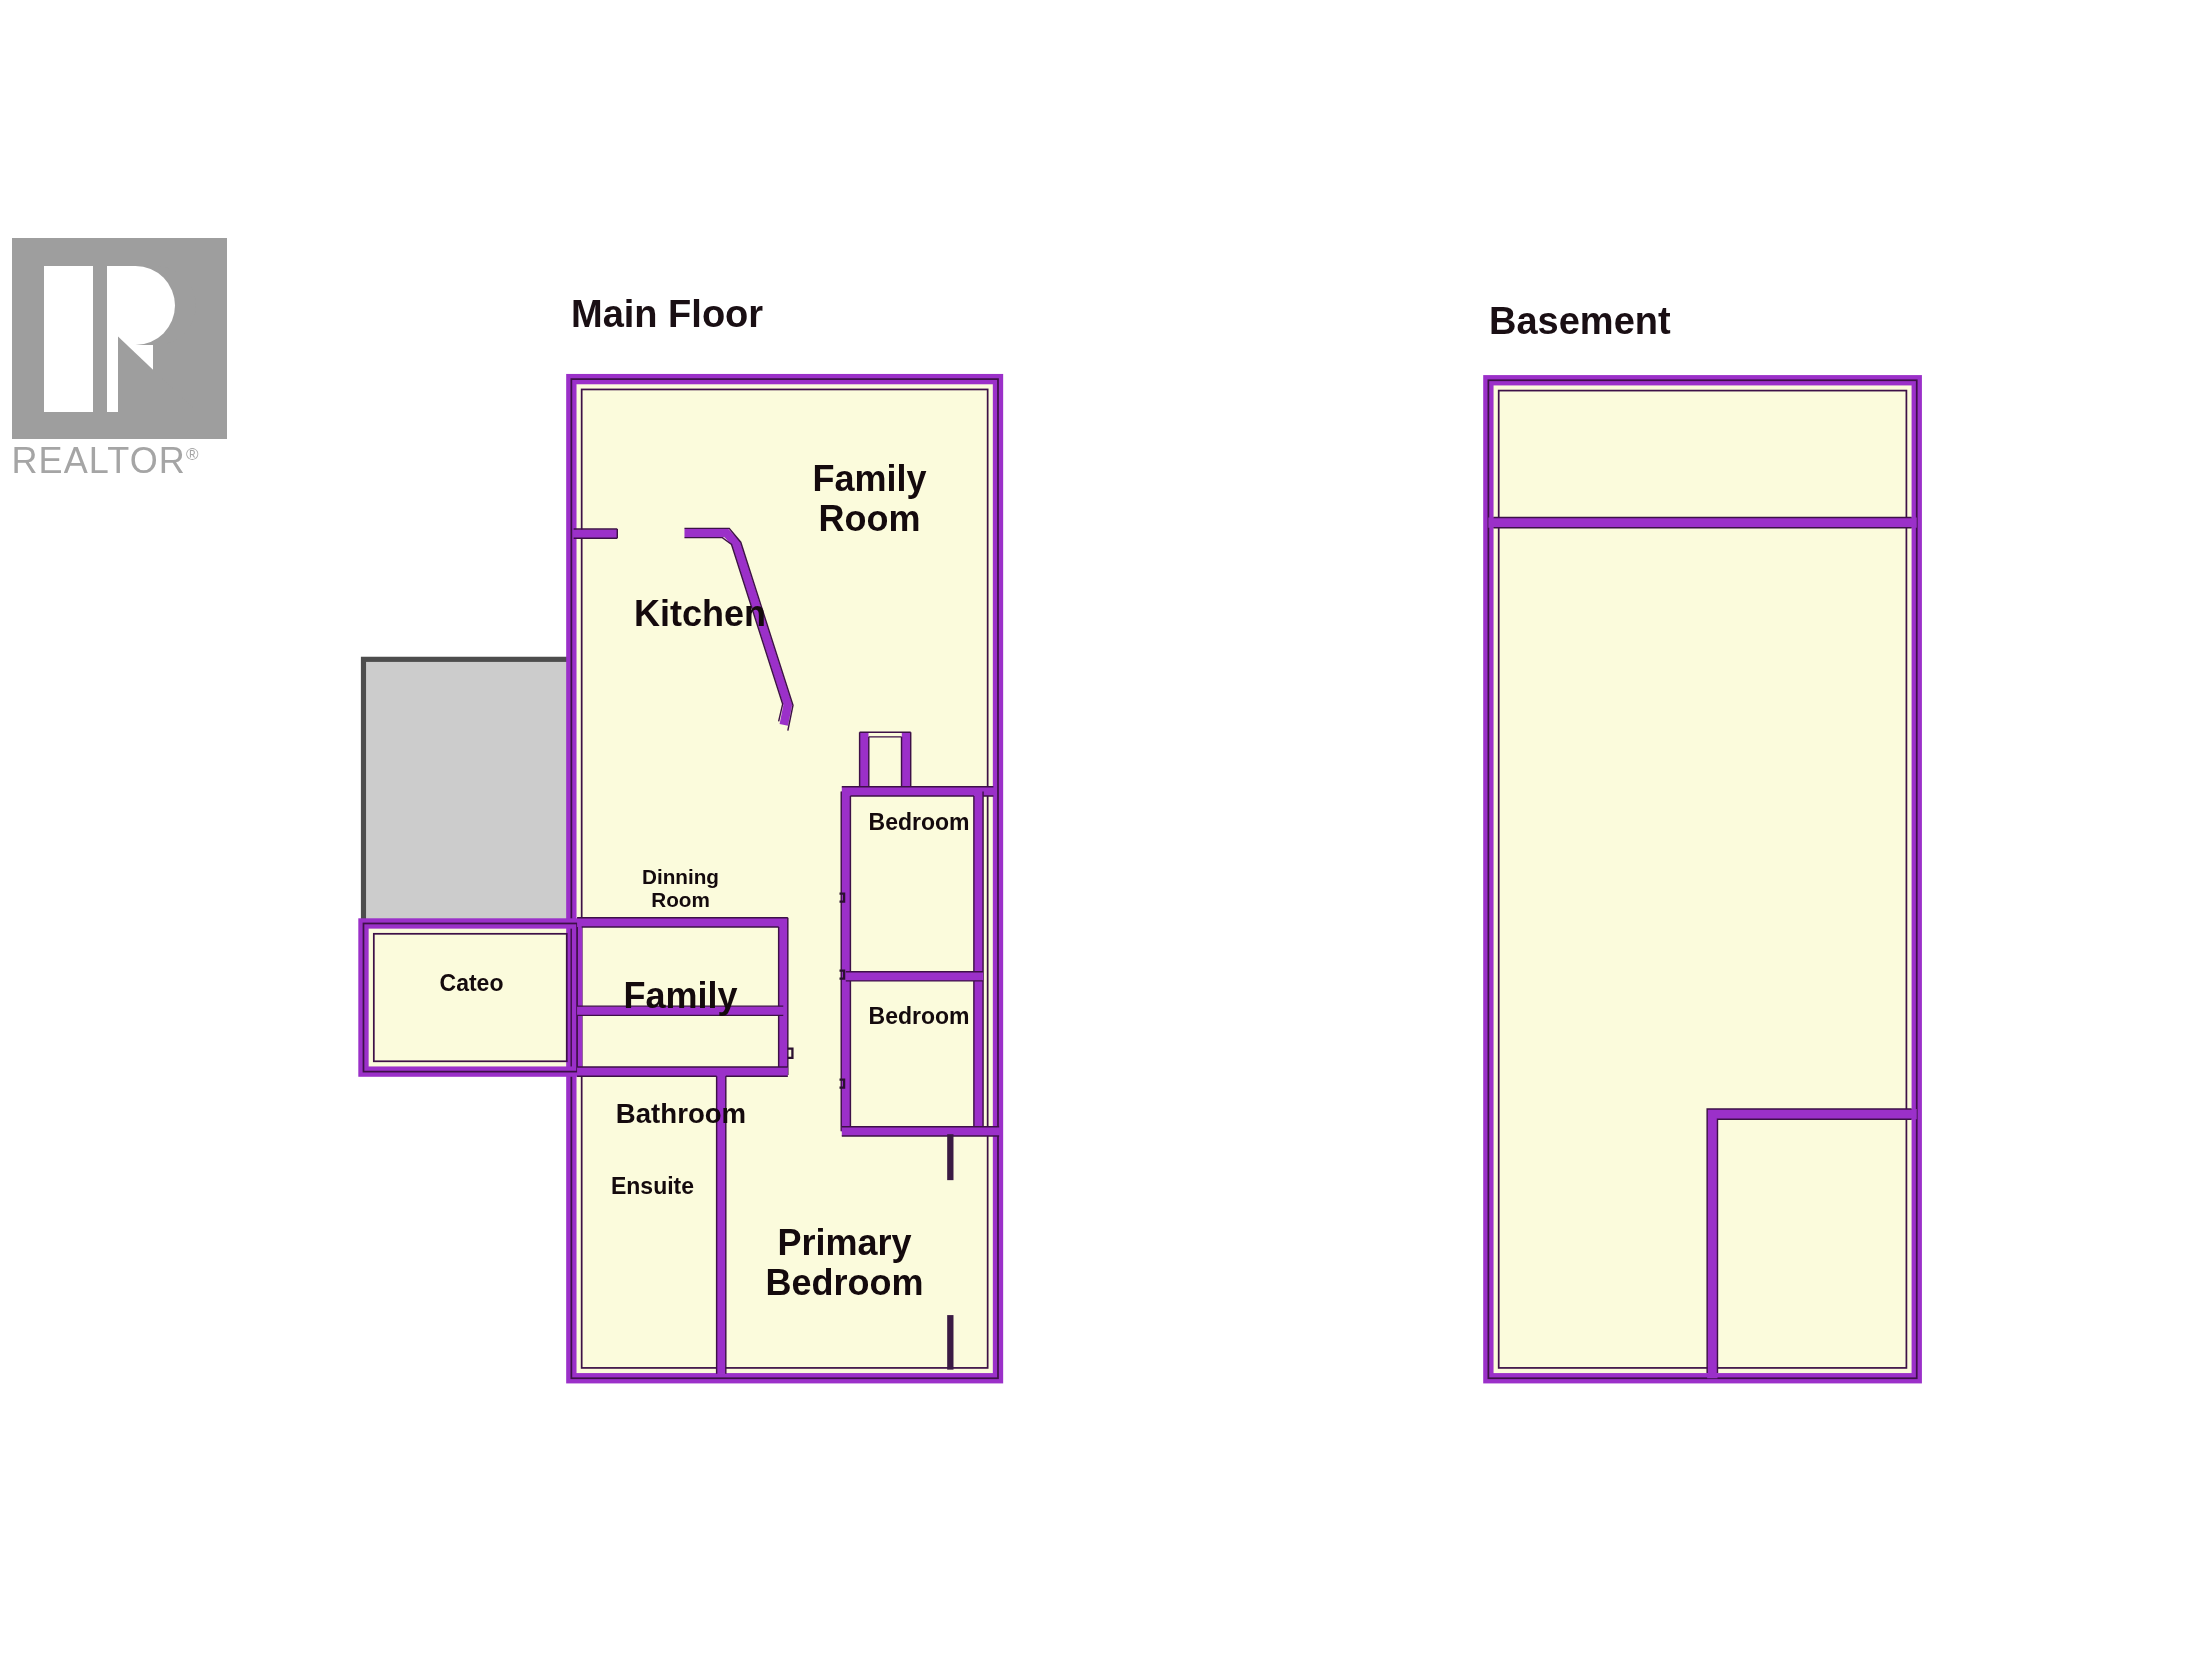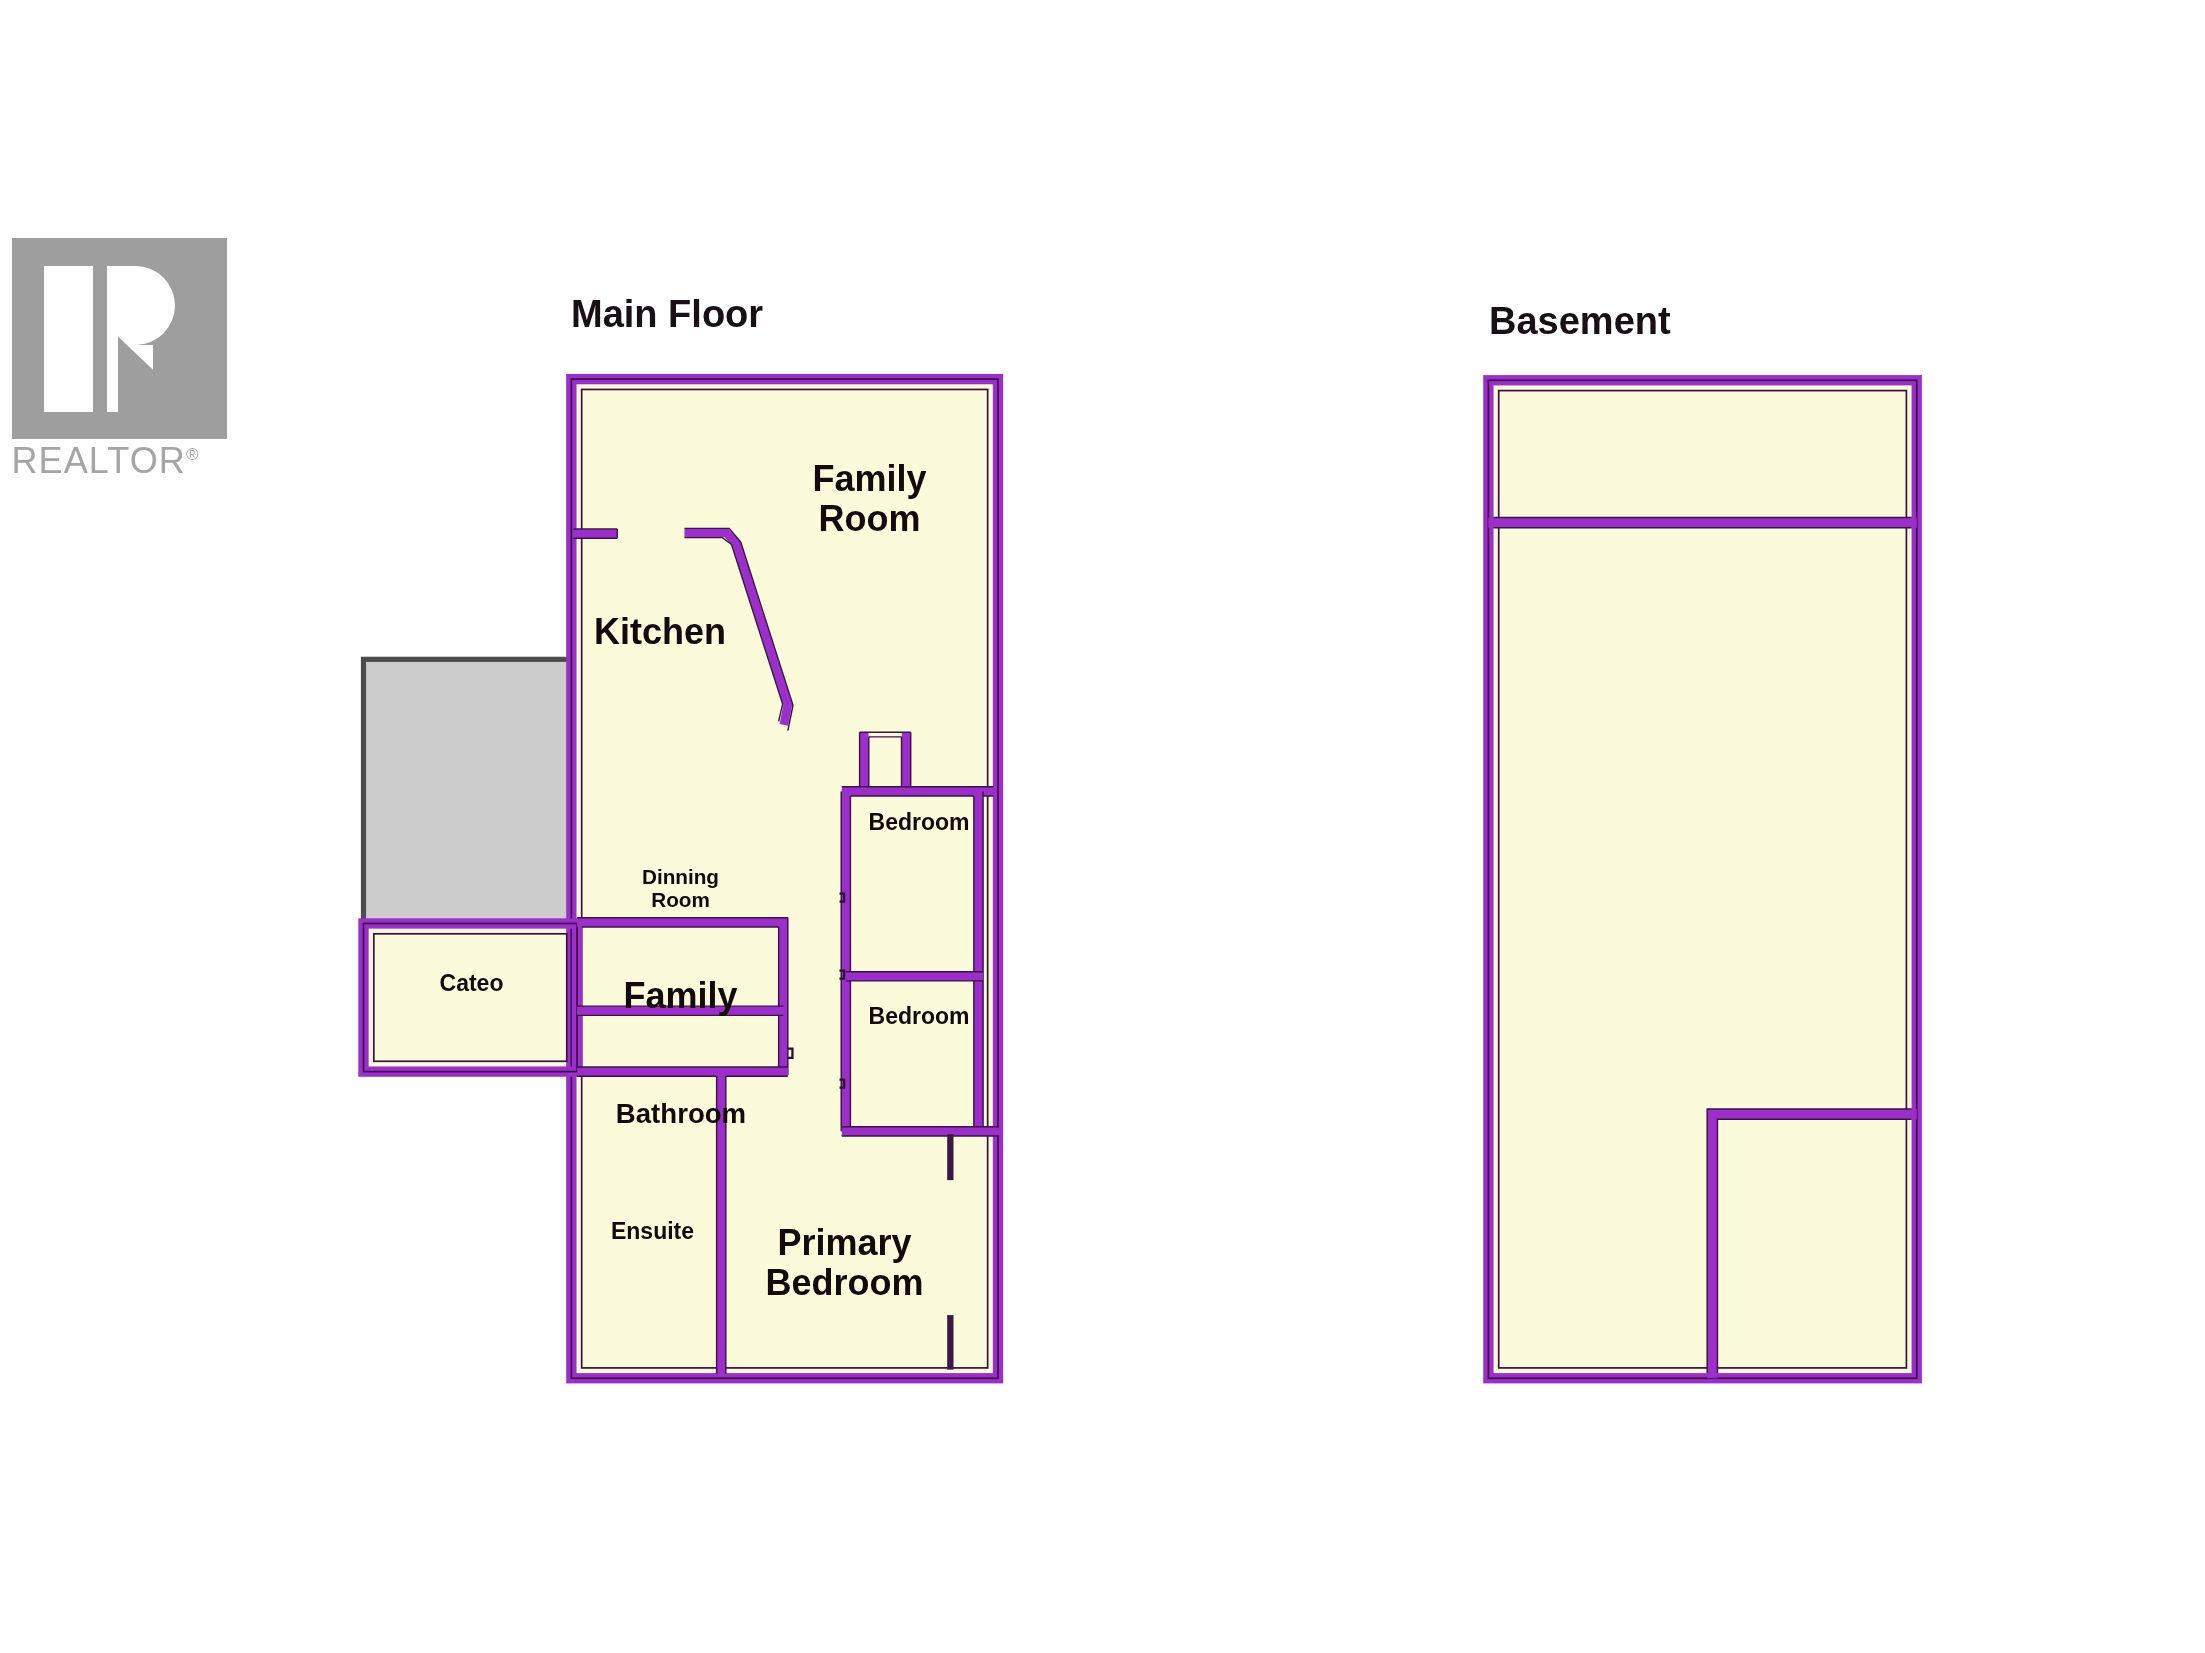--- a/index.html
+++ b/index.html
@@ -270,34 +270,34 @@
         <polyline points="3338,1940 2982,1940 2982,2400" fill="none" stroke="#9b30c9" stroke-width="18" stroke-linejoin="miter"></polyline>
         <polyline points="3329,1931 2973,1931 2973,2391" fill="none" stroke="#3d1047" stroke-width="2.5"></polyline>
         <polyline points="3329,1949 2991,1949 2991,2391" fill="none" stroke="#3d1047" stroke-width="2.5"></polyline>
       </g>
     </g>
   </svg>
 
   <div class="room-label rl-lg" style="left:772px; top:459px; width:195px;">Family
 Room</div>
 
-  <div class="room-label rl-lg" style="left:574px; top:612px; width:172px;">Kitchen</div>
+  <div class="room-label rl-lg" style="left:574px; top:594px; width:172px;padding-left:40px;">Kitchen</div>
 
   <div class="room-label rl-xs" style="left:603px; top:850px; width:155px;">Dinning
 Room</div>
 
   <div class="room-label rl-sm" style="left:856px; top:810px; width:126px;">Bedroom</div>
 
   <div class="room-label rl-sm" style="left:856px; top:1004px; width:126px;">Bedroom</div>
 
   <div class="room-label rl-lg" style="left:597px; top:976px; width:167px;">Family</div>
 
   <div class="room-label rl-md" style="left:586px; top:1080px; width:190px;">Bathroom</div>
 
-  <div class="room-label rl-sm" style="left:592px; top:1174px; width:121px;margin-top:45px;">Ensuite</div>
+  <div class="room-label rl-sm" style="left:592px; top:1174px; width:121px;">Ensuite</div>
 
   <div class="room-label rl-lg" style="left:747px; top:1223px; width:195px;">Primary
 Bedroom</div>
 
   <div class="room-label rl-sm" style="left:391px; top:971px; width:161px;">Cateo</div>
 
 </div>
 
 
 </body></html>

